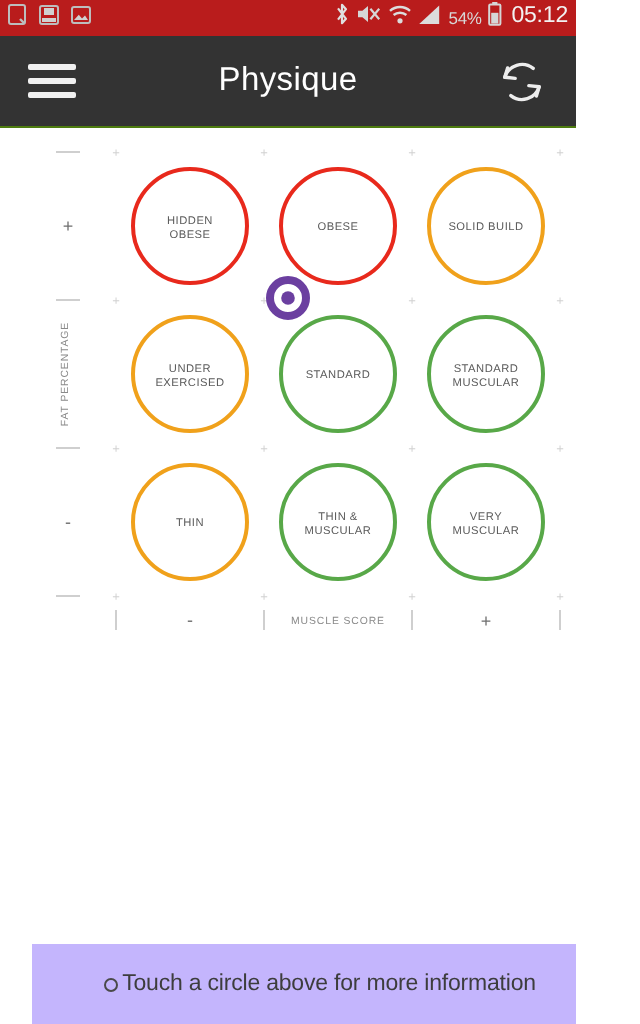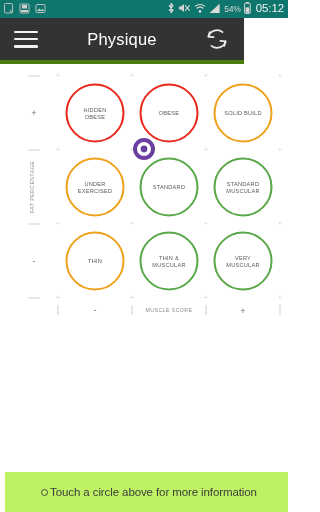--- a/index.html
+++ b/index.html
@@ -7,44 +7,44 @@
   body {
     font-family: "Liberation Sans", sans-serif;
     background:#ffffff;
     overflow:hidden;
     position:relative;
   }
 
   
   .statusbar {
     height:18px; width:288px;
-    background:#0f766e;
+    background:#b91c1c;
     display:flex; align-items:center;
     padding:0 4px;
     color:#d8d8d8;
   }
   .sb-left { display:flex; align-items:center; gap:5px; }
   .sb-right { margin-left:auto; display:flex; align-items:center; gap:3px; }
   .sb-ico { display:block; }
   .sb-pct {
     font-size:8.5px; letter-spacing:-0.2px;
     color:#d8d8d8; line-height:1;
   }
   .sb-time {
     font-size:11.5px; color:#f2f2f2; line-height:1;
     margin-left:2px; letter-spacing:-0.1px;
   }
 
   
   .appbar {
-    height:46px; width:244px;
+    height:46px; width:288px;
     background:#333333;
     display:flex; align-items:center;
     position:relative;
-    border-bottom:4px solid #4d7c0f;
+    border-bottom:1px solid #4d7c0f;
   }
   .hamburger {
     width:24px; height:17px;
     margin-left:14px;
     display:flex; flex-direction:column; justify-content:space-between;
     cursor:pointer;
   }
   .hamburger i { display:block; height:2.6px; background:#f0f0f0; border-radius:1px; }
   .appbar-title {
     position:absolute; left:0; right:0; top:0; bottom:0;
@@ -85,24 +85,24 @@
     text-anchor:middle;
   }
   .grid-plus {
     font-size:6.5px; fill:#d2d2d2;
     font-family:"Liberation Sans", sans-serif;
     text-anchor:middle;
   }
 
   
   .footer {
-    position:absolute; left:5px; bottom:0;
+    position:absolute; left:16px; bottom:0;
     width:288px; height:40px;
     display:flex; align-items:center; justify-content:center;
-    background:#bef264;
+    background:#c4b5fd;
   }
   .footer-text {
     font-size:11.5px; color:#3d3d3d;
     letter-spacing:-0.1px;
     display:flex; align-items:center; gap:1px;
   }
   .footer-ring {
     width:7px; height:7px; border:1px solid #4a4a4a;
     border-radius:50%; display:inline-block;
     margin-right:1px;

